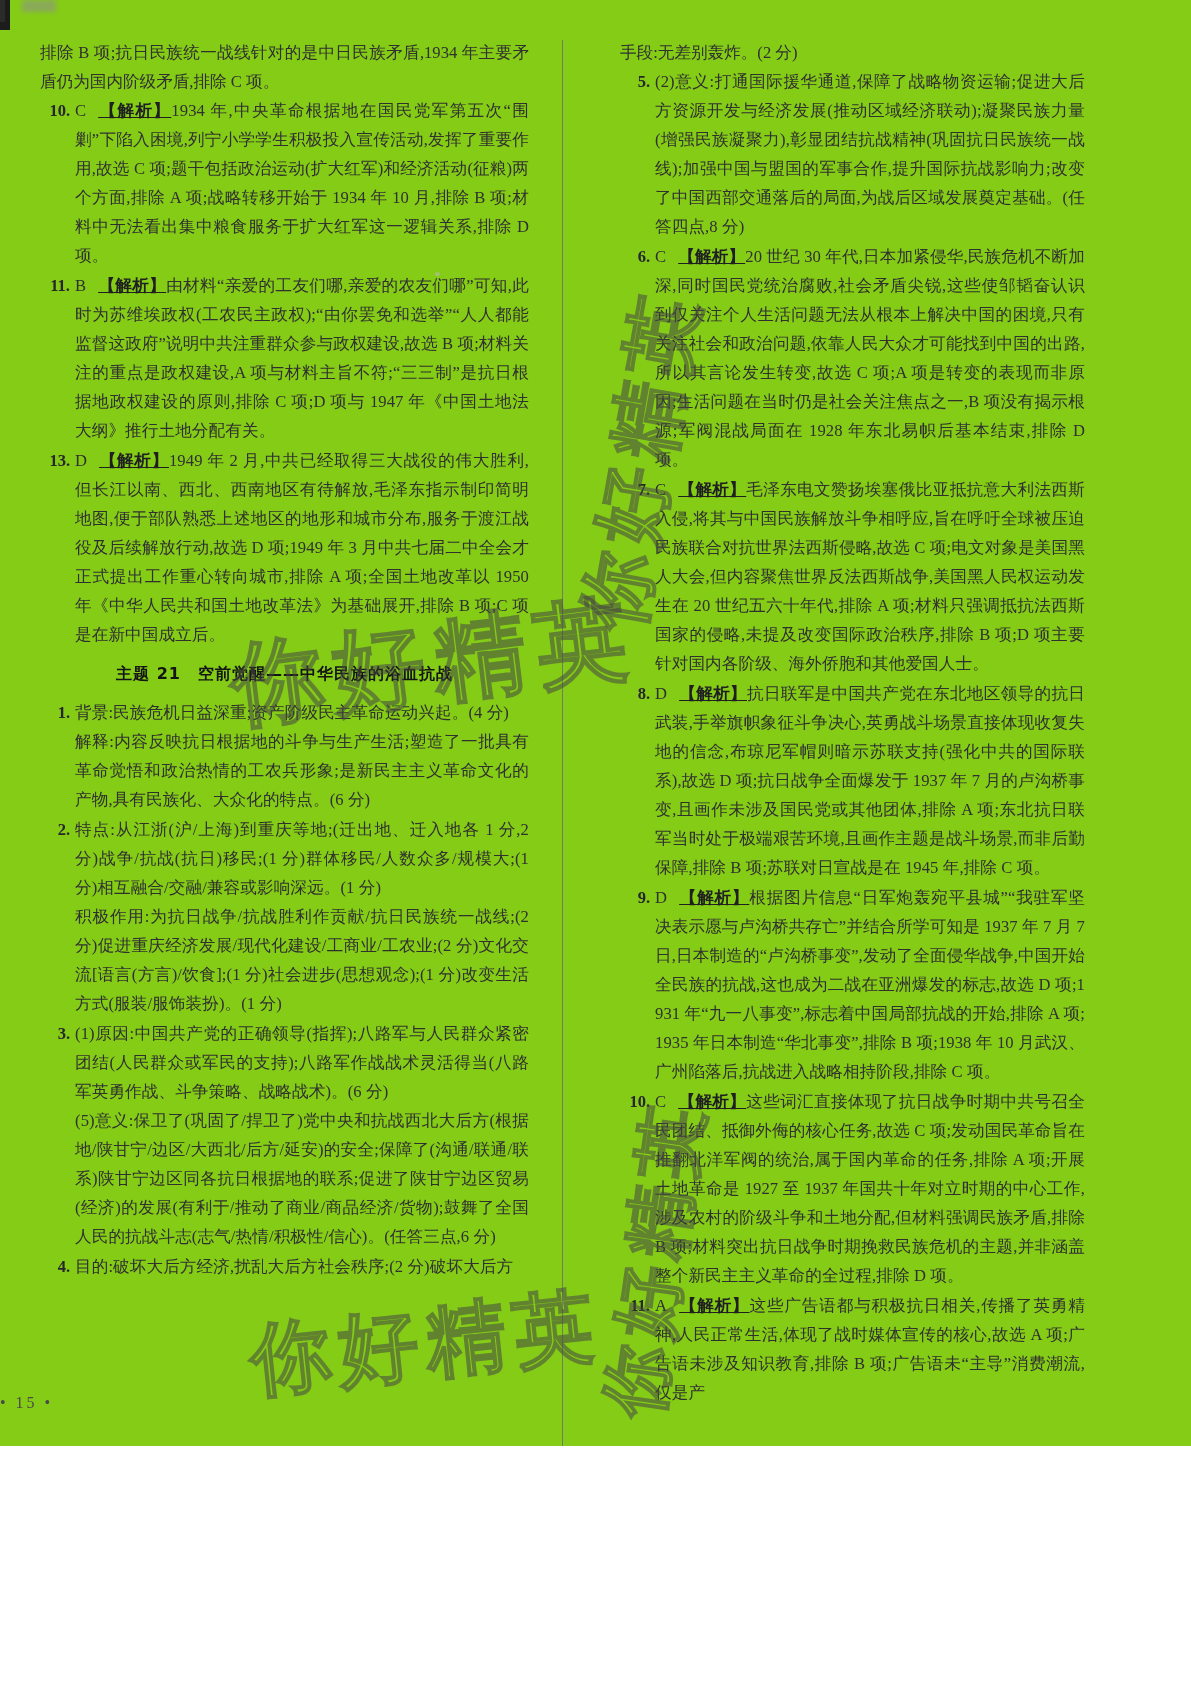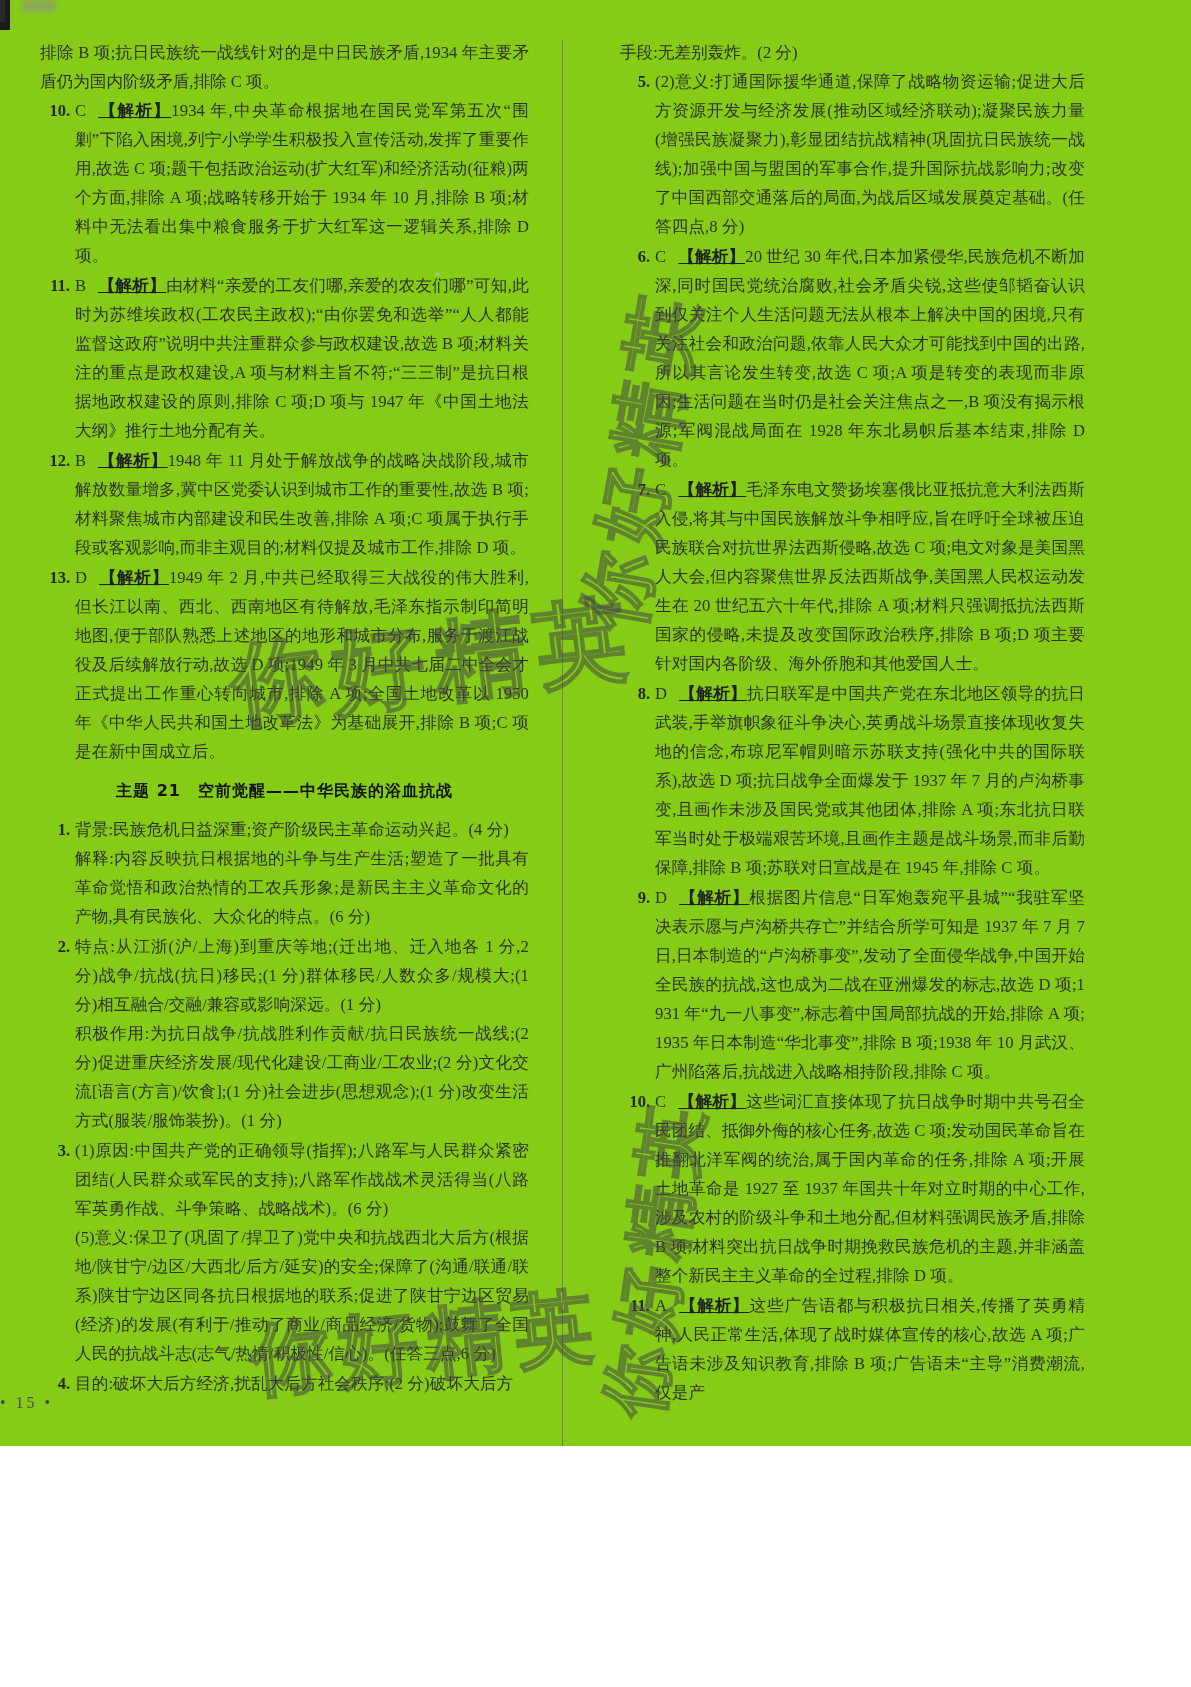--- a/index.html
+++ b/index.html
@@ -195,24 +195,20 @@
       <div class="item">
         <div class="num">10.</div>
         <div class="body"><span class="ans">C</span><span class="tag">【解析】</span><span>1934 年,中央革命根据地在国民党军第五次“围剿”下陷入困境,列宁小学学生积极投入宣传活动,发挥了重要作用,故选 C 项;题干包括政治运动(扩大红军)和经济活动(征粮)两个方面,排除 A 项;战略转移开始于 1934 年 10 月,排除 B 项;材料中无法看出集中粮食服务于扩大红军这一逻辑关系,排除 D 项。</span></div>
       </div>
 
       <div class="item">
         <div class="num">11.</div>
         <div class="body"><span class="ans">B</span><span class="tag">【解析】</span><span>由材料“亲爱的工友们哪,亲爱的农友们哪”可知,此时为苏维埃政权(工农民主政权);“由你罢免和选举”“人人都能监督这政府”说明中共注重群众参与政权建设,故选 B 项;材料关注的重点是政权建设,A 项与材料主旨不符;“三三制”是抗日根据地政权建设的原则,排除 C 项;D 项与 1947 年《中国土地法大纲》推行土地分配有关。</span></div>
       </div>
 
-      <div class="item">
-        <div class="num">12.</div>
-        <div class="body"><span class="ans">B</span><span class="tag">【解析】</span><span>1948 年 11 月处于解放战争的战略决战阶段,城市解放数量增多,冀中区党委认识到城市工作的重要性,故选 B 项;材料聚焦城市内部建设和民生改善,排除 A 项;C 项属于执行手段或客观影响,而非主观目的;材料仅提及城市工作,排除 D 项。</span></div>
-      </div>
 
       <div class="item">
         <div class="num">13.</div>
         <div class="body"><span class="ans">D</span><span class="tag">【解析】</span><span>1949 年 2 月,中共已经取得三大战役的伟大胜利,但长江以南、西北、西南地区有待解放,毛泽东指示制印简明地图,便于部队熟悉上述地区的地形和城市分布,服务于渡江战役及后续解放行动,故选 D 项;1949 年 3 月中共七届二中全会才正式提出工作重心转向城市,排除 A 项;全国土地改革以 1950 年《中华人民共和国土地改革法》为基础展开,排除 B 项;C 项是在新中国成立后。</span></div>
       </div>
 
       <div class="section-title">主题 21　空前觉醒——中华民族的浴血抗战</div>
 
       <div class="item">
         <div class="num">1.</div>

